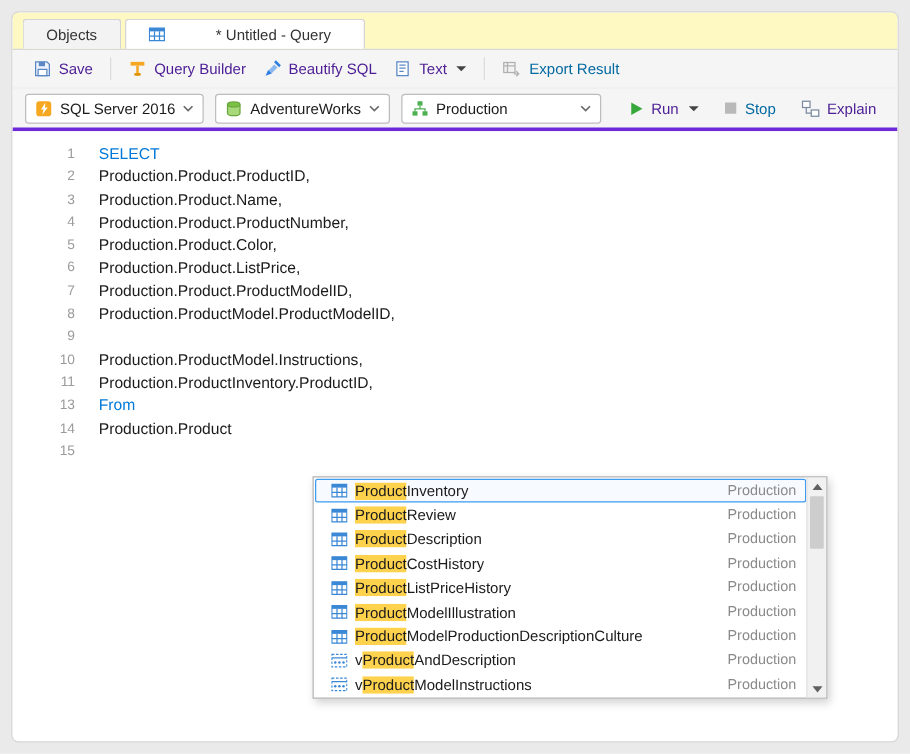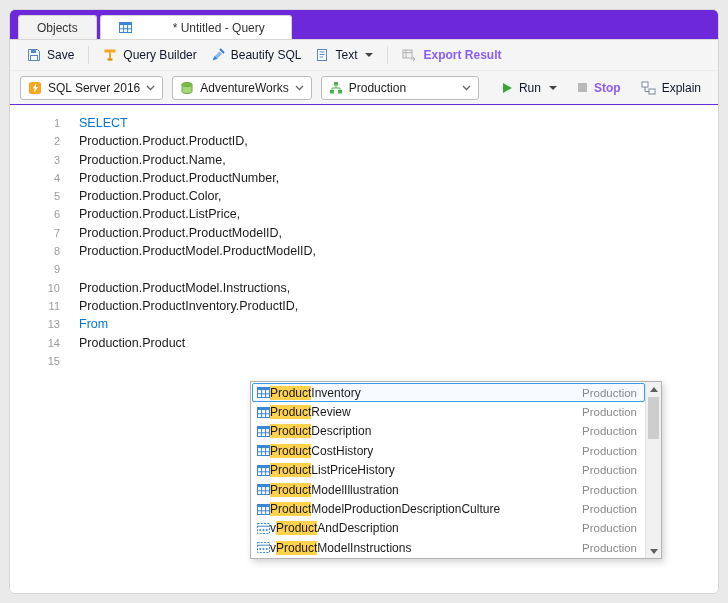--- a/index.html
+++ b/index.html
@@ -12,40 +12,40 @@
     position:relative;
   }
   .window {
     position:absolute; left:9px; top:9px; width:710px; height:585px;
     background:#ffffff; border:1px solid #d5d5d5; border-radius:6px;
     overflow:hidden; display:flex; flex-direction:column;
   }
 
   
   .tabbar {
-    height:30px; background:#6d28d9; border-bottom:1px solid #d8d8d8;
+    height:30px; background:#fef9c3; border-bottom:1px solid #d8d8d8;
     display:flex; align-items:stretch; padding:5px 0 0 8px; flex-shrink:0;
   }
   .tab {
     display:flex; align-items:center; gap:7px; padding:0 18px;
     font-size:12px; color:#333; background:#f3f3f3;
     border:1px solid #d4d4d4; border-bottom:none;
     border-radius:3px 3px 0 0; margin-right:3px; cursor:default;
   }
   .tab.active { background:#ffffff; min-width:192px;gap:41px; }
 
   
   .toolbar { display:flex; align-items:center; padding:0 10px; flex-shrink:0; background:#f5f5f5; }
   .toolbar.row1 { height:31px; border-bottom:1px solid #ececec; }
-  .toolbar.row2 { height:34px; border-bottom:1px solid #6d28d9; }
+  .toolbar.row2 { height:34px; border-bottom:3px solid #6d28d9; }
   .tbtn {
-    display:flex; align-items:center; gap:6px; font-size:12px; color:#0f172a;
+    display:flex; align-items:center; gap:6px; font-size:12px; color:#4c1d95;
     padding:4px 7px; border-radius:3px; white-space:nowrap; cursor:default;
   }
-  .tbtn.disabled { color:#8b5cf6;font-weight:bold; }
+  .tbtn.disabled { color:#0369a1; }
   .tsep { width:1px; height:18px; background:#dcdcdc; margin:0 7px; }
   .caret-down {
     width:0; height:0; border-left:4px solid transparent; border-right:4px solid transparent;
     border-top:4px solid #444; margin-left:2px;
   }
   .select {
     display:flex; align-items:center; gap:6px; height:24px;
     border:1px solid #bdbdbd; border-radius:3px; background:#fff;
     padding:0 7px; font-size:12px; margin-right:9px; cursor:default;
   }
@@ -68,22 +68,22 @@
 
   
   .autocomplete {
     position:absolute; left:240px; top:276px; width:412px; height:178px;
     background:#ffffff; border:1px solid #b3b3b3;
     box-shadow:2px 3px 7px rgba(0,0,0,0.18);
     display:flex; overflow:hidden;
   }
   .ac-list { flex:1; padding:1px 0 1px 1px; overflow:hidden; }
   .ac-item {
-    display:flex; align-items:center; height:19.4px; 
-    padding:0 7px 0 4px; font-size:12px; border:1px solid transparent;
+    display:flex; align-items:center; height:19.4px; gap:6px;
+    padding:0 7px 0 12px; font-size:12px; border:1px solid transparent;
     cursor:default;
   }
   .ac-item.selected {
     border:1px solid var(--selb, #3d9bf0); background:#f7fbff; border-radius:2px;
   }
   .ac-icon { display:flex; align-items:center; flex-shrink:0; }
   .ac-name { white-space:nowrap; overflow:hidden; }
   .hl { background:var(--hl, #ffd24d); }
   .ac-schema { margin-left:auto; color:#8a8a8a; font-size:11.5px; padding-left:10px; }
   .ac-scrollbar {

